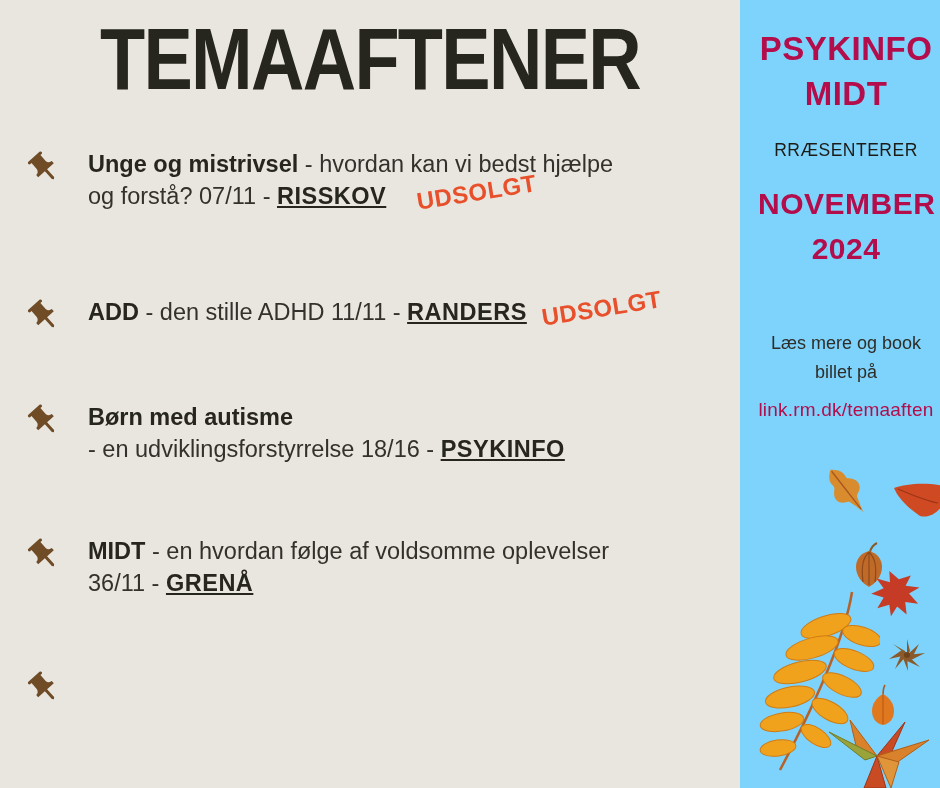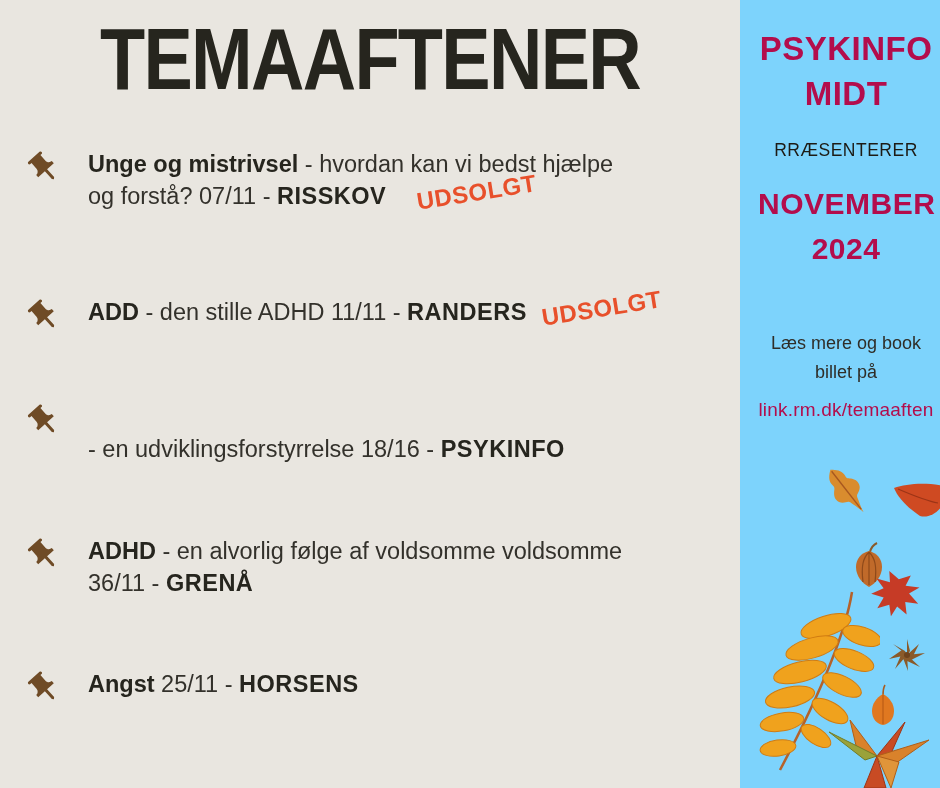--- a/index.html
+++ b/index.html
@@ -14,21 +14,21 @@
     transform:scaleX(0.84);transform-origin:50% 50%;white-space:nowrap;
   }
   .event{position:absolute;left:26px;width:690px;display:flex;align-items:flex-start;gap:12px;}
   .pin{flex:0 0 40px;width:40px;height:40px;margin-top:2px;}
   .pin svg{width:36px;height:36px;transform:rotate(-42deg);}
   .event-text{
     margin:0 0 0 10px;max-width:620px;
     font-size:23.5px;line-height:32px;color:#33312b;font-weight:400;
   }
   .event-text b{font-weight:700;color:#26251e;}
-  .city{font-weight:700;letter-spacing:0.5px;}
+  .city{font-weight:700;letter-spacing:0.5px;text-decoration:underline;}
   .city--brown{color:#82552f;}
   .city--rust{color:#a75c31;}
   .soldout{
     display:inline-block;margin-left:30px;
     font-weight:700;font-size:24px;letter-spacing:0.5px;color:#e8502b;
     transform:rotate(-9deg) translateY(6px);transform-origin:left center;
   }
   .soldout:empty{display:none;}
 
   
@@ -90,39 +90,38 @@
       </span>
       <p class="event-text"><b>ADD</b><span> - den stille ADHD 11/11 - </span><b class="city city--brown">RANDERS</b><span class="soldout" style="margin-left:14px">UDSOLGT</span></p>
     </div>
 
     <div class="event" style="top:401px">
       <span class="pin">
         <svg viewBox="0 0 24 24">
             <path fill="#6f4b26" d="M16 9V4h1c.55 0 1-.45 1-1s-.45-1-1-1H7c-.55 0-1 .45-1 1s.45 1 1 1h1v5c0 1.66-1.34 3-3 3v2h5.97v7l1 1 1-1v-7H19v-2c-1.66 0-3-1.34-3-3z"></path>
           </svg>
       </span>
-      <p class="event-text"><br><span>- en udviklingsforstyrrelse 18/16 - </span><b class="city city--rust">PSYKINFO</b></p>
+      <p class="event-text"><b>Børn med autisme</b><br><span>- en udviklingsforstyrrelse 18/16 - </span><b class="city city--rust">PSYKINFO</b></p>
     </div>
 
     <div class="event" style="top:535px">
       <span class="pin">
         <svg viewBox="0 0 24 24">
             <path fill="#6f4b26" d="M16 9V4h1c.55 0 1-.45 1-1s-.45-1-1-1H7c-.55 0-1 .45-1 1s.45 1 1 1h1v5c0 1.66-1.34 3-3 3v2h5.97v7l1 1 1-1v-7H19v-2c-1.66 0-3-1.34-3-3z"></path>
           </svg>
       </span>
-      <p class="event-text"><b>ADHD</b><span> - en alvorlig følge af voldsomme voldsomme</span><br><span>36/11 - </span><b class="city city--rust">GRENÅ</b></p>
+      <p class="event-text"><b>MIDT</b><span> - en hvordan følge af voldsomme oplevelser</span><br><span>36/11 - </span><b class="city city--rust">GRENÅ</b></p>
     </div>
 
     <div class="event" style="top:668px">
       <span class="pin">
         <svg viewBox="0 0 24 24">
             <path fill="#6f4b26" d="M16 9V4h1c.55 0 1-.45 1-1s-.45-1-1-1H7c-.55 0-1 .45-1 1s.45 1 1 1h1v5c0 1.66-1.34 3-3 3v2h5.97v7l1 1 1-1v-7H19v-2c-1.66 0-3-1.34-3-3z"></path>
           </svg>
       </span>
-      <p class="event-text"><b>Angst</b><span> 25/11 - </span><b class="city city--rust">HORSENS</b></p>
     </div>
   </div>
 
   <aside class="sidebar">
     <div class="org-name">PSYKINFO MIDT</div>
     <div class="presents">RRÆSENTERER</div>
     <div class="month">NOVEMBER 2024</div>
     <div class="booking">Læs mere og book billet på</div>
     <div class="booking-link">link.rm.dk/temaaften</div>
 

